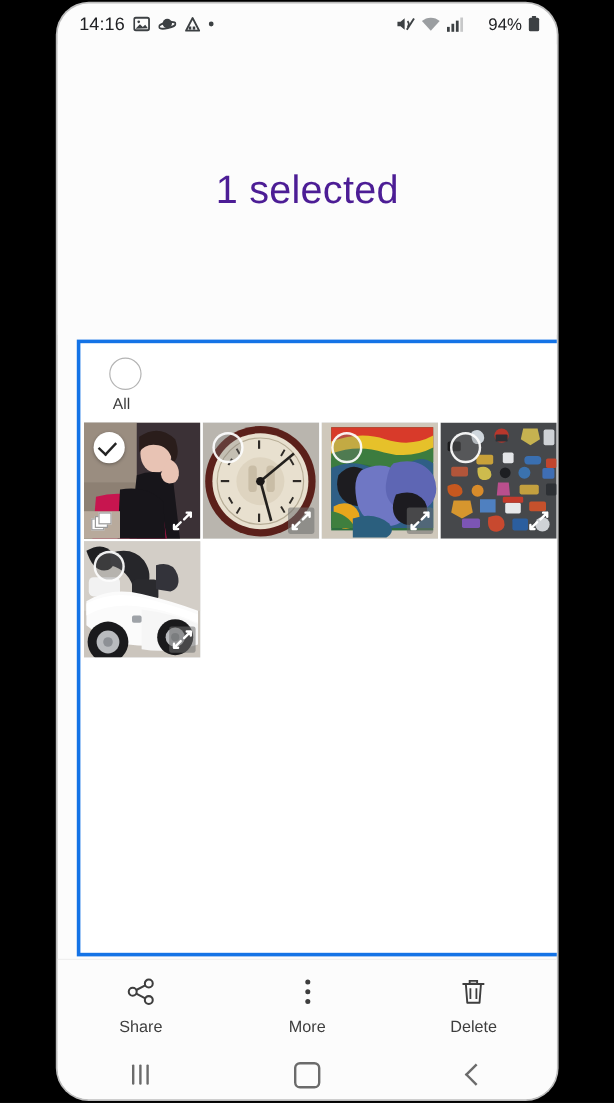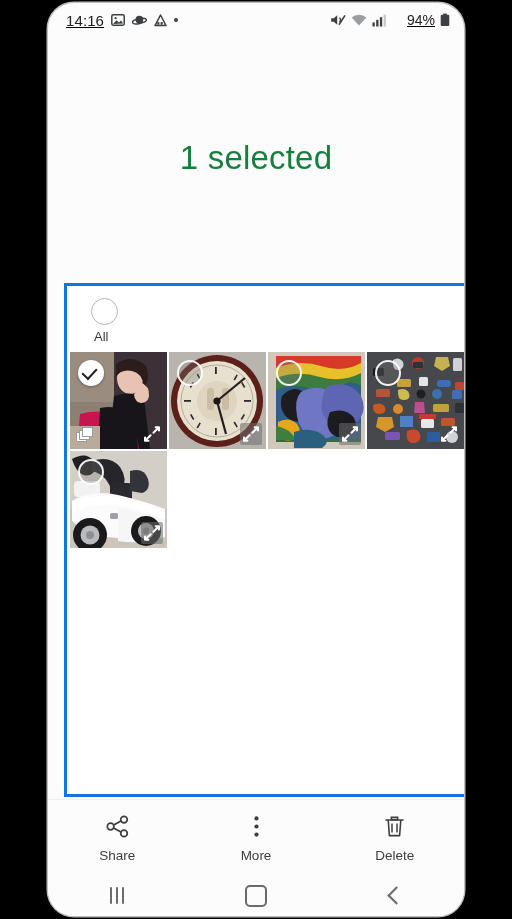--- a/index.html
+++ b/index.html
@@ -6,33 +6,33 @@
   body{width:512px;height:919px;overflow:hidden;
        font-family:"Liberation Sans","DejaVu Sans",sans-serif;}
 
   
   .phone{position:absolute;left:48px;top:3px;width:416px;height:913px;
          background:#fcfcfc;border-radius:26px;
          box-shadow:0 0 0 1.5px #bdbdbd;overflow:hidden;}
 
   
   .statusbar{height:34px;display:flex;align-items:center;
-             padding:0 14px 0 18px;box-sizing:border-box;text-decoration:underline;}
+             padding:0 14px 0 18px;box-sizing:border-box;}
   .sb-left{display:flex;align-items:center;gap:7px;flex:1;}
   .sb-right{display:flex;align-items:center;gap:5px;}
   .sb-time{font-size:15px;color:#202124;letter-spacing:.1px;
            font-family:"Liberation Sans",sans-serif;}
   .sb-ico{display:block;}
   .sb-dot{width:4px;height:4px;border-radius:50%;background:#3c4043;}
   .sb-batt{font-size:14px;color:#202124;letter-spacing:0;margin-left:16px;}
 
   
   .titlearea{height:242px;display:flex;align-items:center;
              justify-content:center;background:#fcfcfc;}
-  .title{font-size:33px;color:#15803d;font-weight:400;letter-spacing:.2px;}
+  .title{font-size:33px;color:#4c1d95;font-weight:400;letter-spacing:.2px;}
 
   
   .content{position:absolute;left:16px;top:280px;width:408px;height:514px;
            box-sizing:border-box;border:3px solid #1473e6;background:#fff;}
 
   .allrow{padding:12px 0 0 24px;}
   .allbox{width:27px;height:27px;border-radius:50%;
           border:1.5px solid #b4b4b4;background:#fff;box-sizing:border-box;}
   .alllabel{font-size:13px;color:#3b3b3b;margin:4px 0 0 3px;}
 

